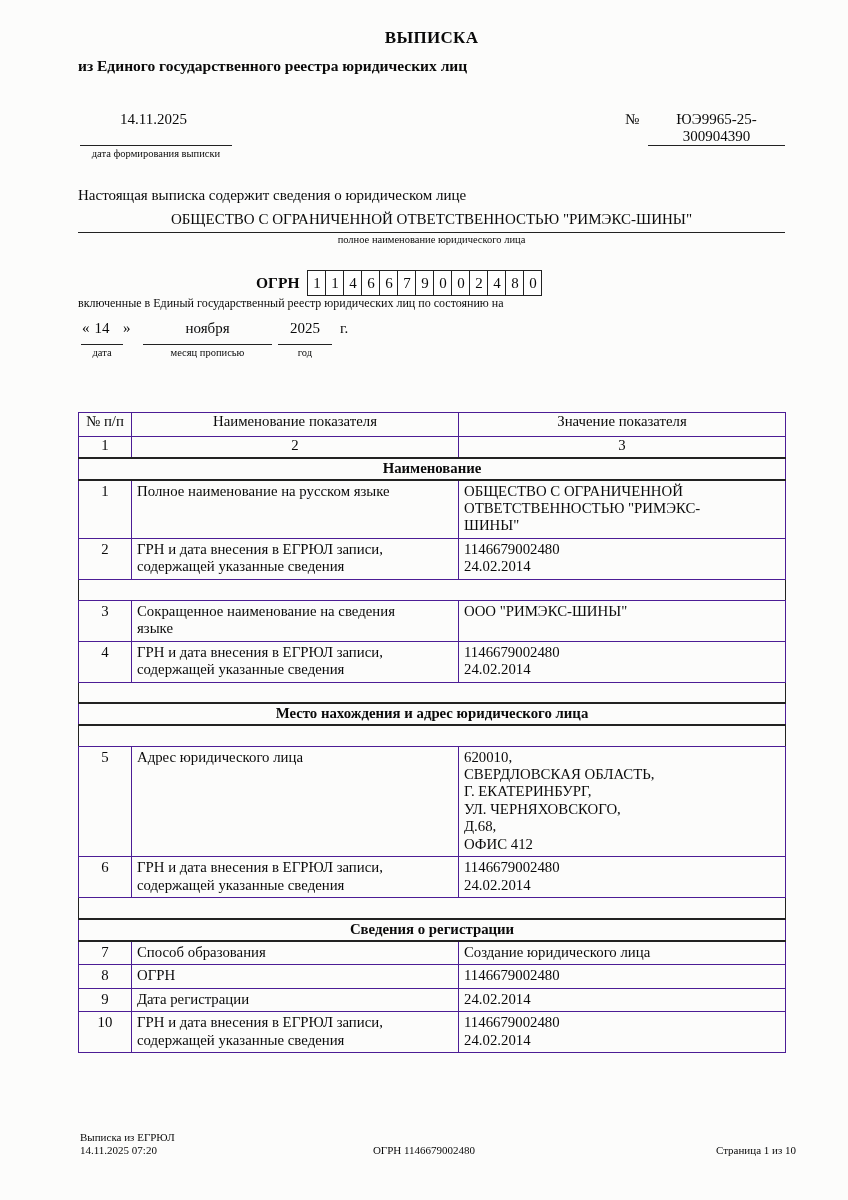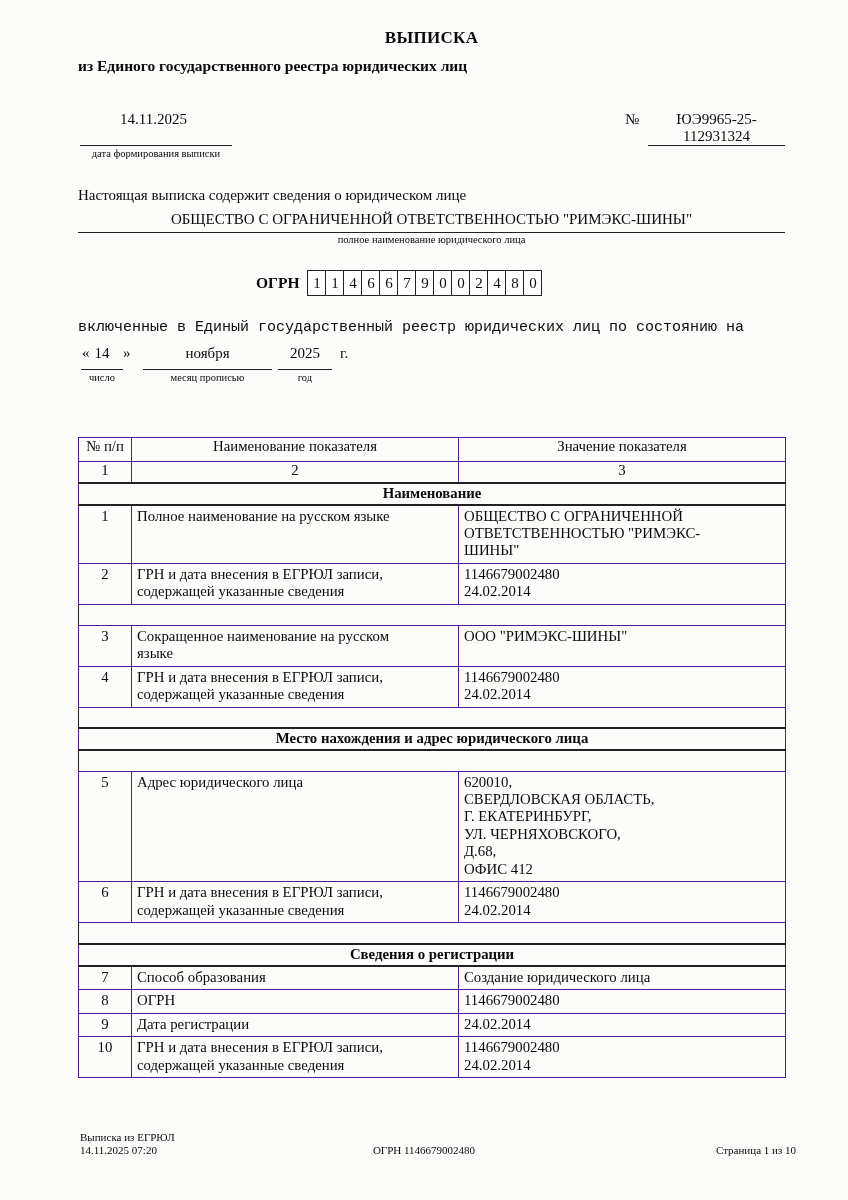--- a/index.html
+++ b/index.html
@@ -32,21 +32,21 @@
   .ogrn-row { display:flex; align-items:center; margin-top:25px; padding-left:178px; }
   .ogrn-label { font-weight:bold; font-size:15.5px; margin-right:8px; }
   .ogrn-boxes { display:inline-flex; }
   .ogrn-box {
     width:19px; height:26px; border:1px solid #222; margin-left:-1px;
     display:inline-flex; align-items:center; justify-content:center;
     font-size:15px; background:#fff;
   }
   .ogrn-box:first-child { margin-left:0; }
 
-  .included-line { font-size:15px; margin-top:23px;font-family:Liberation Mono, monospace; }
+  .included-line { font-size:12px; margin-top:0; }
 
   .asof-row { position:relative; height:52px; margin-top:7px; font-size:15px; }
   .asof-q-open { position:absolute; left:4px; top:2px; }
   .asof-day { position:absolute; left:3px; top:2px; width:42px; text-align:center; }
   .asof-q-close { position:absolute; left:45px; top:2px; }
   .asof-day-line { position:absolute; left:3px; top:26px; width:42px; border-top:1px solid #222; }
   .asof-day-caption { position:absolute; left:3px; top:29px; width:42px; text-align:center; font-size:10.5px; }
   .asof-month { position:absolute; left:65px; top:2px; width:129px; text-align:center; }
   .asof-month-line { position:absolute; left:65px; top:26px; width:129px; border-top:1px solid #222; }
   .asof-month-caption { position:absolute; left:65px; top:29px; width:129px; text-align:center; font-size:10.5px; }
@@ -80,21 +80,21 @@
 
   <div class="doc-title">ВЫПИСКА</div>
   <div class="doc-subtitle">из Единого государственного реестра юридических лиц</div>
 
   <div class="header-fields">
     <span class="hf-date-value">14.11.2025</span>
     <span class="hf-date-line"></span>
     <span class="hf-date-caption">дата формирования выписки</span>
     <span class="hf-no-label">№</span>
     <span class="hf-number"><span>ЮЭ9965-25-</span><br>
-      <span>112931324</span></span>
+      <span>300904390</span></span>
     <span class="hf-number-line"></span>
   </div>
 
   <div class="intro-line">Настоящая выписка содержит сведения о юридическом лице</div>
 
   <div class="company-line">ОБЩЕСТВО С ОГРАНИЧЕННОЙ ОТВЕТСТВЕННОСТЬЮ "РИМЭКС-ШИНЫ"</div>
   <div class="company-caption">полное наименование юридического лица</div>
 
   <div class="ogrn-row">
     <span class="ogrn-label">ОГРН</span>
@@ -115,21 +115,21 @@
       </span>
   </div>
 
   <div class="included-line">включенные в Единый государственный реестр юридических лиц по состоянию на</div>
 
   <div class="asof-row">
     <span class="asof-q-open">«</span>
     <span class="asof-day">14</span>
     <span class="asof-q-close">»</span>
     <span class="asof-day-line"></span>
-    <span class="asof-day-caption">число</span>
+    <span class="asof-day-caption">дата</span>
     <span class="asof-month">ноября</span>
     <span class="asof-month-line"></span>
     <span class="asof-month-caption">месяц прописью</span>
     <span class="asof-year">2025</span>
     <span class="asof-year-line"></span>
     <span class="asof-year-caption">год</span>
     <span class="asof-suffix">г.</span>
   </div>
 
   <table class="main">
@@ -166,21 +166,21 @@
           <td class="c-name">ГРН и дата внесения в ЕГРЮЛ записи,
 содержащей указанные сведения</td>
           <td class="c-value">1146679002480
 24.02.2014</td>
         </tr>
         <tr class="spacer-row">
           <td colspan="3"></td>
         </tr>
         <tr>
           <td class="c-num">3</td>
-          <td class="c-name">Сокращенное наименование на русском
+          <td class="c-name">Сокращенное наименование на сведения
 языке</td>
           <td class="c-value">ООО "РИМЭКС-ШИНЫ"</td>
         </tr>
         <tr>
           <td class="c-num">4</td>
           <td class="c-name">ГРН и дата внесения в ЕГРЮЛ записи,
 содержащей указанные сведения</td>
           <td class="c-value">1146679002480
 24.02.2014</td>
         </tr>

